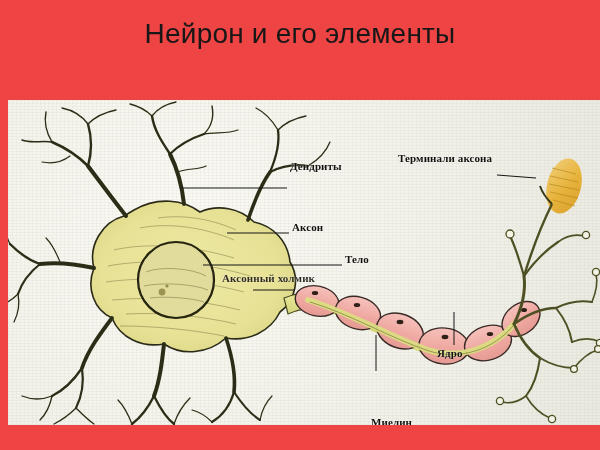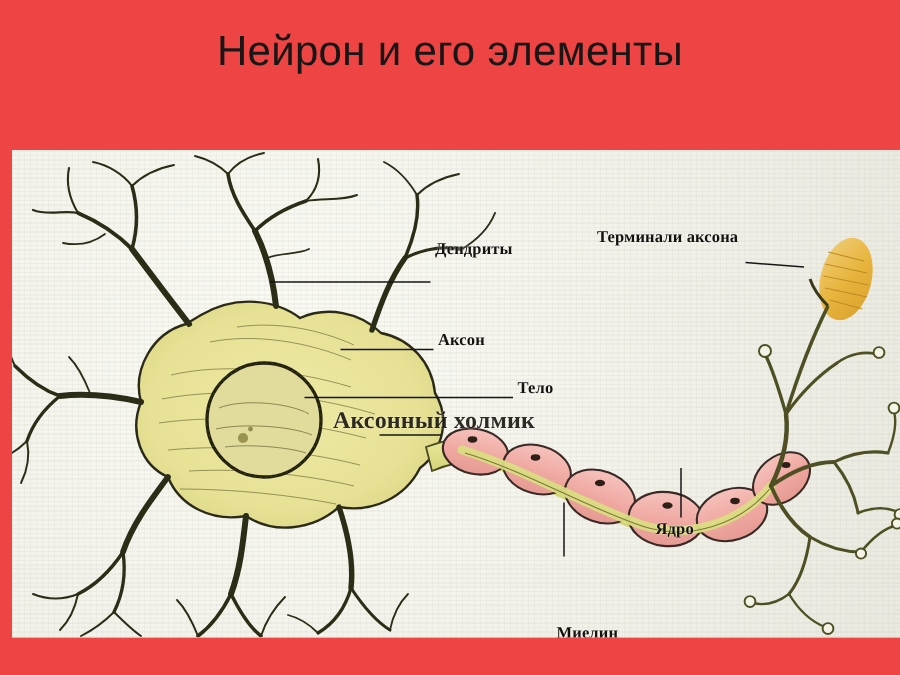--- a/index.html
+++ b/index.html
@@ -43,21 +43,21 @@
   .lbl{
     position:absolute;
     font-family:"Liberation Serif", serif;
     font-weight:700;
     font-size:11px;
     color:#14110e;
     white-space:nowrap;
     letter-spacing:0.1px;
     text-shadow:0 0 1px rgba(255,255,255,.9);
   }
-  .lbl.small{font-size:16px;}
+  .lbl.small{font-size:11px;}
 </style>
 </head>
 <body>
 
 <div id="slide">
 
   <div id="title">Нейрон и его элементы</div>
 
   <div id="figure">
     <div class="paper-noise"></div>

